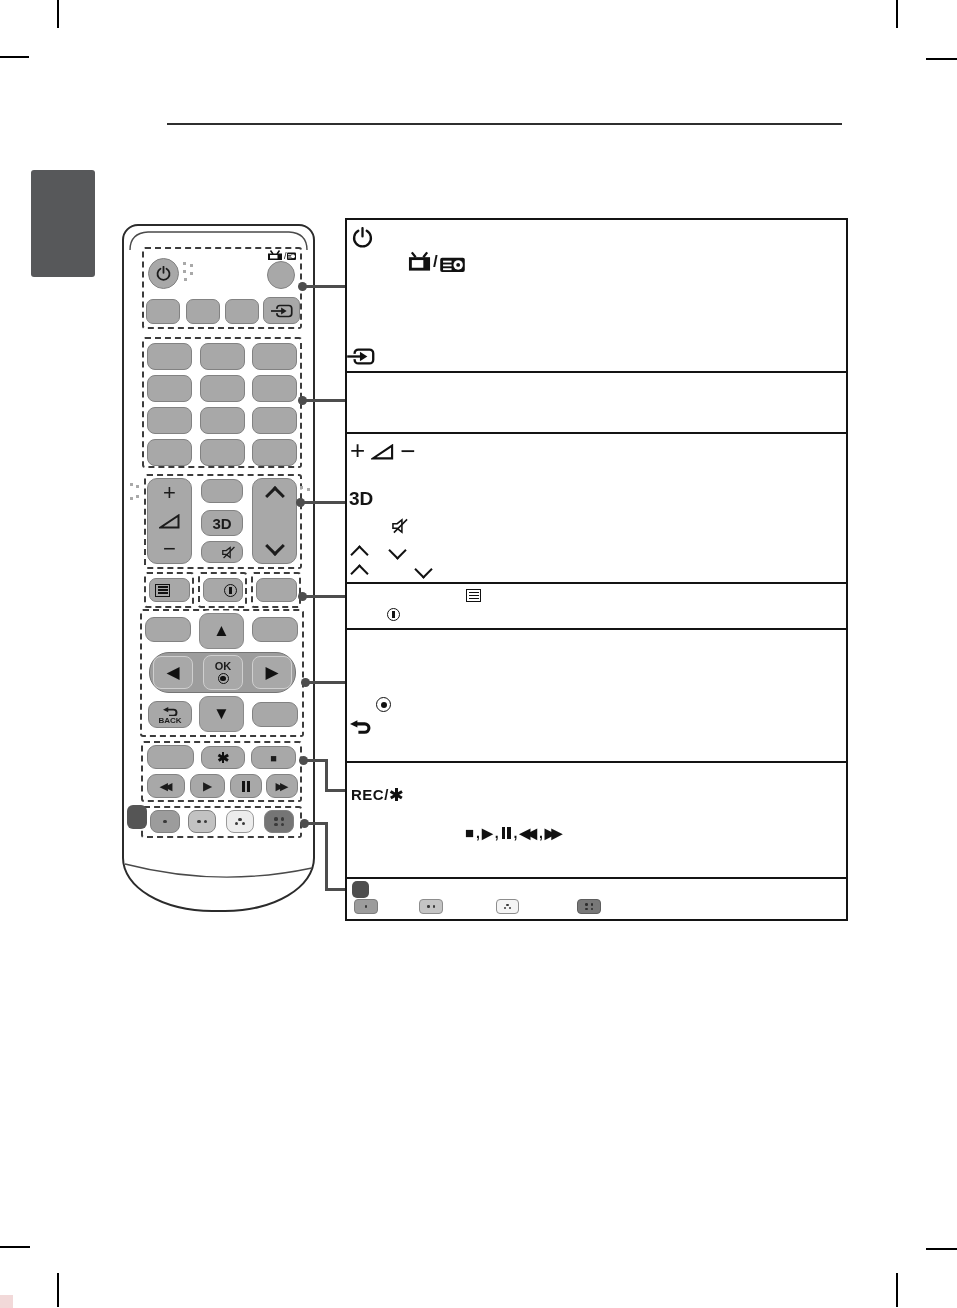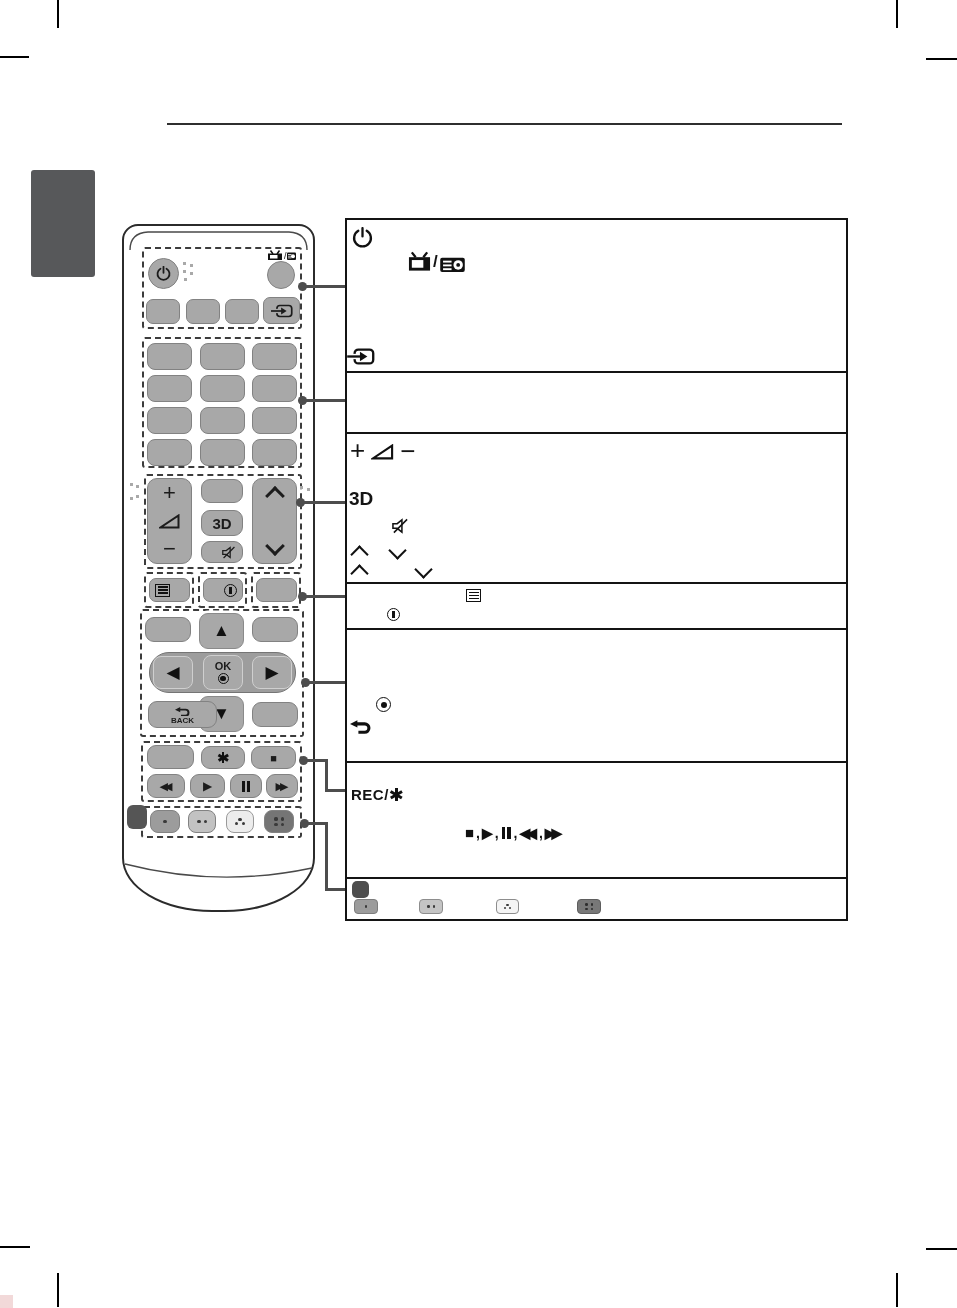--- a/index.html
+++ b/index.html
@@ -183,21 +183,21 @@
   <div class="btn" style="left:203px;top:655px;width:40px;height:35px;border:1.5px solid #cfcfcf;border-radius:8px;flex-direction:column;line-height:1;">
     <b style="font-size:11px;">OK</b>
     <span class="okdot" style="width:11px;height:11px;margin-top:1px;">
         <i></i>
       </span>
   </div>
   <div class="btn" style="left:252px;top:656px;width:40px;height:33px;border:1.5px solid #cfcfcf;border-radius:8px;">
     <span class="tri" style="font-size:17px;">▶</span>
   </div>
 
-  <div class="btn" style="left:148px;top:701px;width:69px;height:27px;border-radius:9px;flex-direction:column;line-height:1;padding-top:2px;">
+  <div class="btn" style="left:148px;top:701px;width:44px;height:27px;border-radius:9px;flex-direction:column;line-height:1;padding-top:2px;">
     <svg width="15" height="9" viewBox="0 0 20 12">
       <polygon points="0,3.5 7,0 7,7" fill="#1c1c1c"></polygon>
       <path d="M4 3.5 H14 A4 4 0 0 1 14 11.5 H8" fill="none" stroke="#1c1c1c" stroke-width="2.6"></path>
     </svg>
     <b style="font-size:8px;margin-top:1px;">BACK</b>
   </div>
   <div class="btn" style="left:252px;top:702px;width:46px;height:25px;border-radius:9px;"></div>
 
   <div class="dashed" style="left:141px;top:741px;width:161px;height:61px;"></div>
   <div class="btn" style="left:147px;top:745px;width:47px;height:24px;border-radius:9px;"></div>

